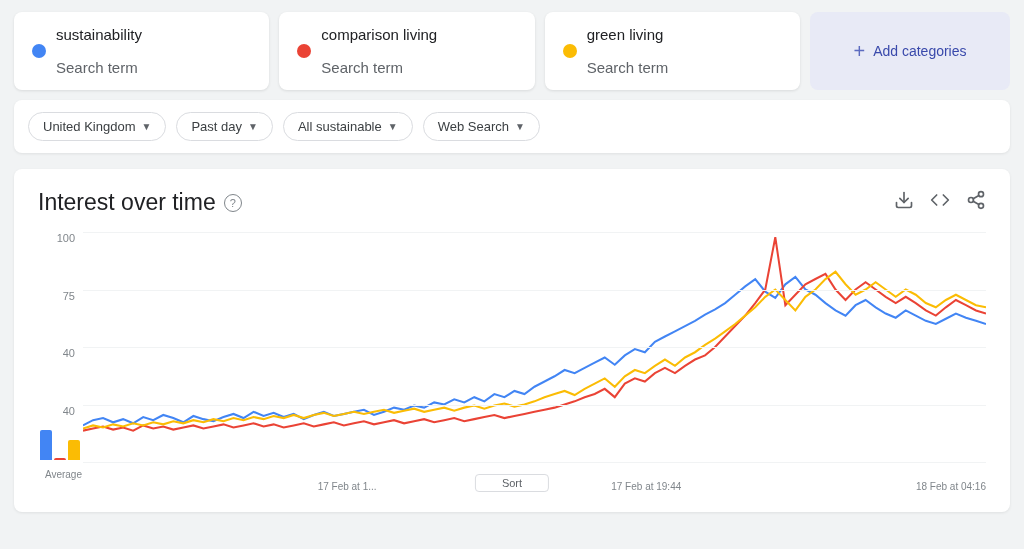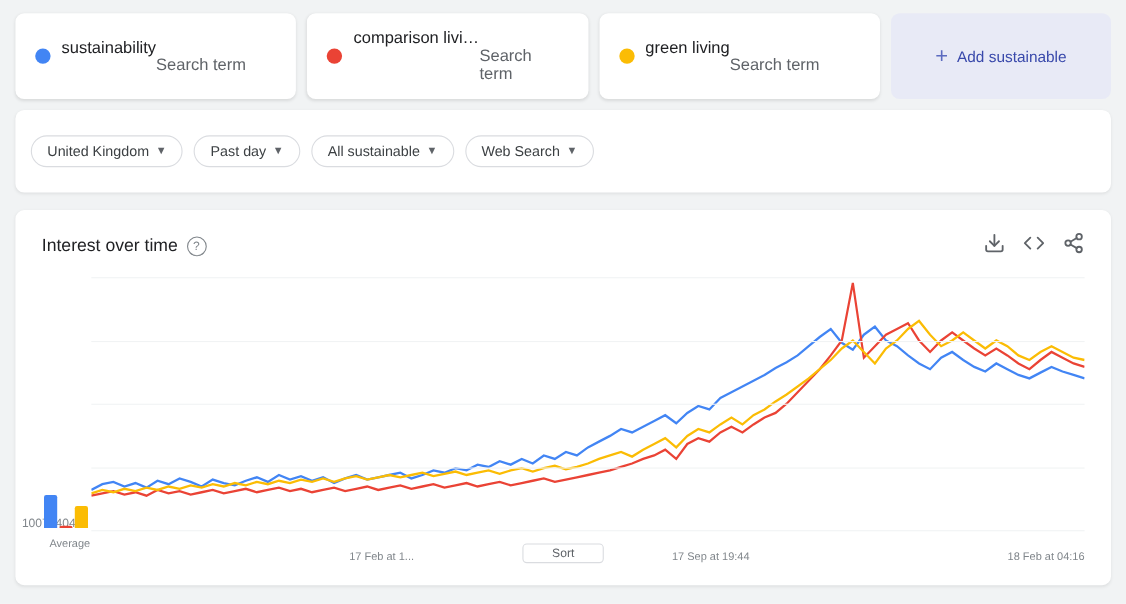--- a/index.html
+++ b/index.html
@@ -36,21 +36,21 @@
 
     .search-term-dot {
       width: 14px;
       height: 14px;
       border-radius: 50%;
       flex-shrink: 0;
     }
 
     .search-term-text {
       display: flex;
-      flex-direction: row;
+      flex-direction: column;
     }
 
     .search-term-name {
       font-size: 15px;
       font-weight: 500;
       color: #202124;
       white-space: nowrap;
       overflow: hidden;
       text-overflow: ellipsis;
     }
@@ -81,21 +81,21 @@
 
     .add-comparison-text {
       font-size: 14px;
       color: #3949ab;
       font-weight: 500;
     }
 
     .filters-row {
       background: #fff;
       border-radius: 8px;
-      padding: 23px 14px;
+      padding: 12px 14px;
       display: flex;
       gap: 10px;
       box-shadow: 0 1px 3px rgba(0,0,0,0.08);
     }
 
     .filter-dropdown {
       display: flex;
       align-items: center;
       gap: 6px;
       background: #fff;
@@ -128,21 +128,21 @@
       margin-bottom: 16px;
     }
 
     .section-title-row {
       display: flex;
       align-items: center;
       gap: 8px;
     }
 
     .section-title {
-      font-size: 16px;
+      font-size: 23px;
       color: #202124;
       font-weight: 400;
     }
 
     .help-icon {
       width: 18px;
       height: 18px;
       border: 1.5px solid #80868b;
       border-radius: 50%;
       display: flex;
@@ -169,22 +169,22 @@
       height: 260px;
     }
 
     .chart-y-axis {
       position: absolute;
       left: 0;
       top: 0;
       bottom: 30px;
       width: 45px;
       display: flex;
-      flex-direction: row;
-      justify-content: flex-end;
+      flex-direction: column;
+      justify-content: space-between;
       align-items: flex-end;
       padding-right: 8px;
     }
 
     .y-label {
       font-size: 11px;
       color: #80868b;
     }
 
     .chart-plot {
@@ -249,21 +249,21 @@
     <div class="search-term-card">
       <div class="search-term-dot" style="background:#FBBC04"></div>
       <div class="search-term-text">
         <span class="search-term-name">green living</span>
         <span class="search-term-label">Search term</span>
       </div>
     </div>
 
     <div class="add-comparison-card">
       <span class="add-comparison-plus">+</span>
-      <span class="add-comparison-text">Add sustainable</span>
+      <span class="add-comparison-text">Add categories</span>
     </div>
   </div>
 
   <div class="filters-row">
     <div class="filter-dropdown">
       <span>United Kingdom</span>
       <span class="filter-arrow">▼</span>
     </div>
     <div class="filter-dropdown">
       <span>Past day</span>
@@ -382,21 +382,21 @@
             640,95 650,88 660,80 670,72 680,62 690,55 700,65 710,75 720,62
             730,55 740,45 750,38 760,50 770,60 780,55 790,48 800,55 810,62
             820,55 830,60 840,68 850,72 860,65 870,60 880,65 890,70 900,72
           "></polyline>
       </svg>
     </div>
 
     <div class="chart-x-axis">
       <span class="x-label" style="width:44px; margin-left:-44px;"></span>
       <span class="x-label">17 Feb at 1...</span>
-      <span class="x-label">17 Sep at 19:44</span>
+      <span class="x-label">17 Feb at 19:44</span>
       <span class="x-label">18 Feb at 04:16</span>
     </div>
 
     <div style="position:absolute; bottom:0; left:50%; transform:translateX(-50%);">
       <div style="background:#fff; border:1px solid #dadce0; border-radius:4px; padding:2px 26px; font-size:11px; color:#5f6368;">Sort</div>
     </div>
 
   </div>
 </div>
 

